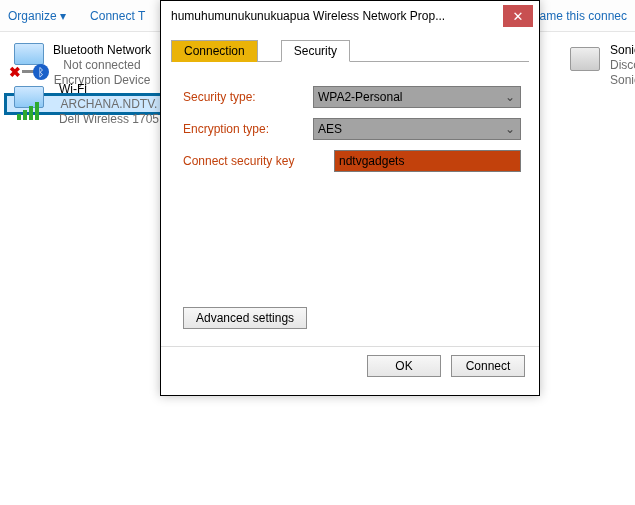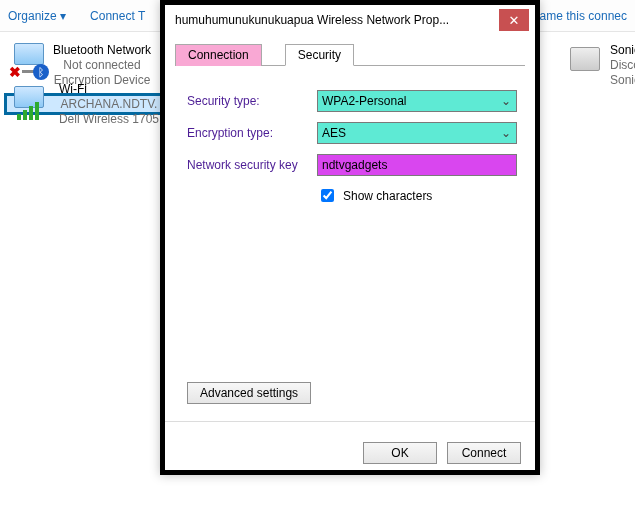--- a/index.html
+++ b/index.html
@@ -20,42 +20,42 @@
   .ico-x { position:absolute; bottom:-1px; left:-2px; color:#d40000; font-weight:bold; font-size:14px; }
   .ico-bars { position:absolute; bottom:2px; left:6px; display:flex; gap:2px; align-items:flex-end; }
   .ico-bars i { width:4px; background:#2eaa2e; display:block; }
   .ico-bars i:nth-child(1){height:6px} .ico-bars i:nth-child(2){height:10px} .ico-bars i:nth-child(3){height:14px} .ico-bars i:nth-child(4){height:18px}
   .ico-fax { width:30px; height:24px; background:linear-gradient(#eee,#ccc); border:1px solid #999; border-radius:2px; position:absolute; top:4px; left:2px; }
   .net-txt { line-height: 1.25; overflow:hidden; }
   .net-txt .t1 { color: #000; white-space:nowrap; overflow:hidden; text-overflow:ellipsis; }
   .net-txt .t2, .net-txt .t3 { color: #6d6d6d; white-space:nowrap; overflow:hidden; text-overflow:ellipsis;text-align:center; }
 
   
-  .dlg { position: absolute; left: 160px; top: 0; width: 380px; height: 475px; background: #fff; border: 5px solid #000000; box-shadow: 0 0 10px rgba(0,0,0,.25); }
+  .dlg { position: absolute; left: 160px; top: 0; width: 380px; height: 396px; background: #fff; border: 1px solid #000000; box-shadow: 0 0 10px rgba(0,0,0,.25); }
   .titlebar { height: 30px; background: #fff; display:flex; align-items:center; padding: 0 6px 0 10px; }
   .titlebar .title { flex:1; color:#000; font-size:12px; white-space:nowrap; overflow:hidden; text-overflow:ellipsis; }
   .closebtn { width: 30px; height: 22px; background: #c85051; color:#fff; display:flex; align-items:center; justify-content:center; font-size:13px; cursor:default; }
 
   .tabs { margin: 8px 10px 0 10px; display:flex; position:relative; border-bottom:1px solid #a9a9a9; }
-  .tab { padding: 3px 12px; border:1px solid #a9a9a9; border-bottom:none; background:#f9a8d4; font-size:12px; margin-right:-1px; position:relative; top:1px; }
+  .tab { padding: 3px 12px; border:1px solid #a9a9a9; border-bottom:none; background:#eab308; font-size:12px; margin-right:-1px; position:relative; top:1px; }
   .tab.active { background:#fff; border-bottom:1px solid #fff; z-index:2;margin-left:24px; }
 
   .tabbody { padding: 24px 18px 10px 22px; }
   .row { display:flex; align-items:center; margin-bottom: 10px; }
-  .row label { width: 130px; color:#4c1d95; }
-  .sel, .inp { flex:1; height: 22px; border:1px solid #7a7a7a; background:#5eead4; font:inherit; padding: 0 4px; }
+  .row label { width: 130px; color:#c2410c; }
+  .sel, .inp { flex:1; height: 22px; border:1px solid #7a7a7a; background:#a3a3a3; font:inherit; padding: 0 4px; }
   .sel { display:flex; align-items:center; justify-content:space-between; padding-right:2px; }
   .sel .arrow { width:16px; text-align:center; color:#444; }
-  .inp { background:#d946ef; }
+  .inp { background:#c2410c;margin-left:21px; }
   .chkrow { margin-left: 130px; margin-top: 6px; display:flex; align-items:center; gap:6px; }
   .chkrow input { width:13px; height:13px; }
 
   .adv { position:absolute; left: 22px; bottom: 66px; border-radius: 11px; }
   .btn { border:1px solid #8f8f8f; background:linear-gradient(#f7f7f7,#e6e6e6); padding: 3px 12px; font:inherit; min-width: 80px; text-align:center; cursor:default; }
-  .dlgbtns { position:absolute; right: 14px; bottom: 6px; display:flex; gap:10px;justify-content:flex-end; }
+  .dlgbtns { position:absolute; right: 14px; bottom: 18px; display:flex; gap:10px;justify-content:flex-end; }
   .dlgbtns .btn { min-width: 74px; }
 
   .footer-border { position:absolute; left:0; right:0; bottom:48px; border-top:1px solid #dcdcdc; }
 </style>
 </head>
 <body>
 
 <div class="bg">
   <div class="toolbar">
     <span>Organize ▾</span>
@@ -132,26 +132,22 @@
       </div>
     </div>
     <div class="row">
       <label>Encryption type:</label>
       <div class="sel">
         <span>AES</span>
         <span class="arrow">⌄</span>
       </div>
     </div>
     <div class="row">
-      <label>Network security key</label>
+      <label>Connect security key</label>
       <input class="inp" value="ndtvgadgets" style="">
-    </div>
-    <div class="chkrow">
-      <input type="checkbox" checked="" style="">
-      <span>Show characters</span>
     </div>
   </div>
 
   <div class="adv">
     <div class="btn">Advanced settings</div>
   </div>
 
   <div class="footer-border"></div>
 
   <div class="dlgbtns">

